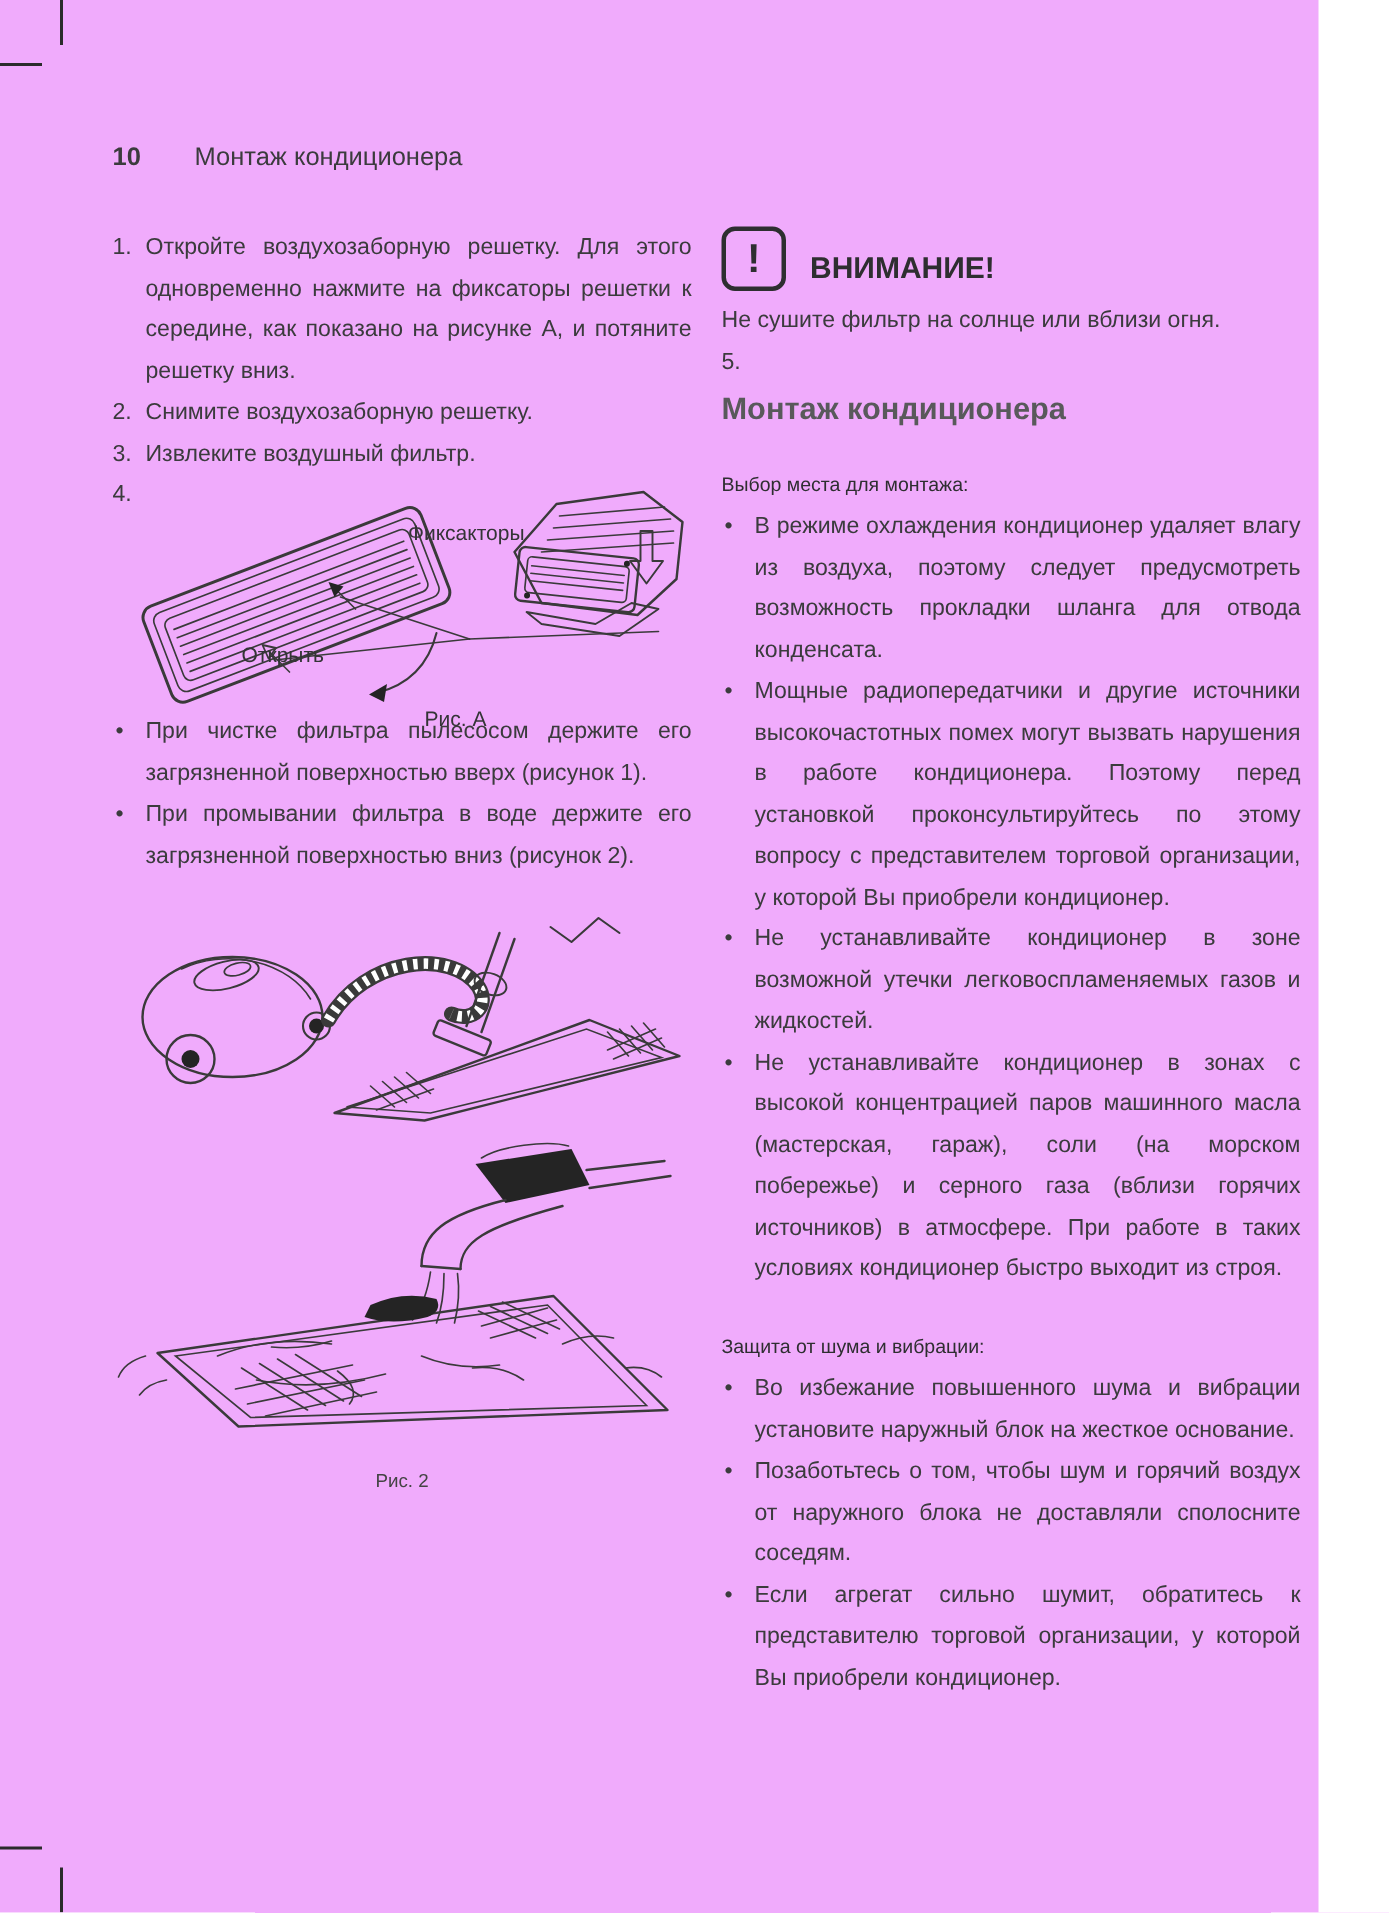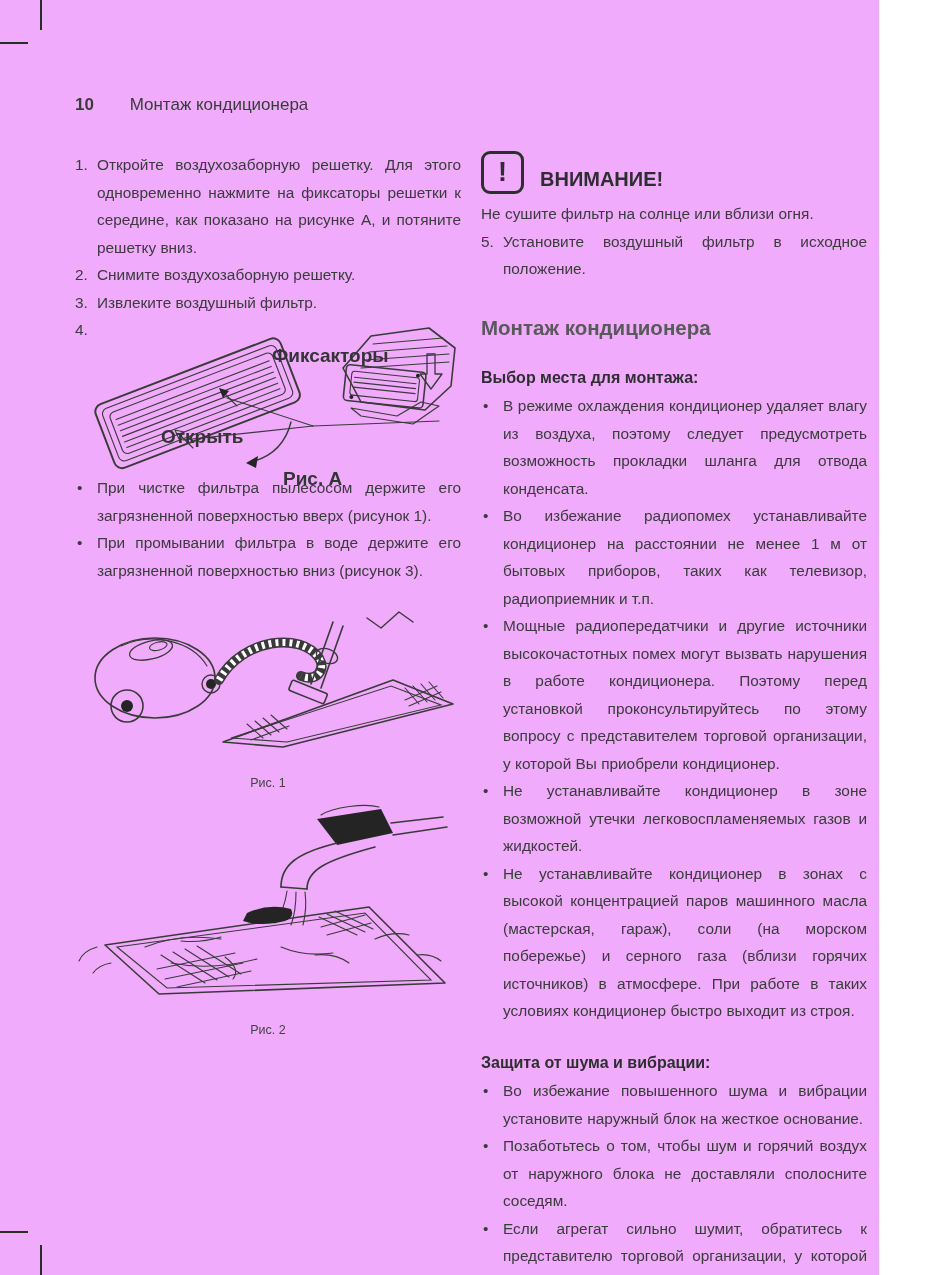--- a/index.html
+++ b/index.html
@@ -15,35 +15,35 @@
   .left-col{left:75px;top:151px;}
   .right-col{left:481px;top:151px;}
   ul.blist,ol.nlist{list-style:none;margin:0;padding:0;}
   ul.blist li{position:relative;padding-left:22px;}
   ul.blist li::before{content:"\2022";position:absolute;left:2px;top:0;}
   ol.nlist li{position:relative;padding-left:22px;}
   ol.nlist .num{position:absolute;left:0;top:0;}
   
   .figure{position:relative;}
   .fig-caption{font-size:12.5px;color:#444;text-align:center;line-height:16px;margin-top:27px;}
-  .fig-label{position:absolute;font-size:19px;color:#343436;white-space:nowrap;font-weight:bold;}
+  .fig-label{position:absolute;font-size:14px;color:#343436;white-space:nowrap;}
   svg{display:block;}
   .sk{fill:none;stroke:#3a3a3a;stroke-width:1.6;stroke-linecap:round;stroke-linejoin:round;}
   .skt{fill:none;stroke:#3a3a3a;stroke-width:1.1;stroke-linecap:round;}
   .dark{fill:#242424;stroke:none;}
   
   .warn-head{display:flex;align-items:flex-end;margin-bottom:6px;}
   .warn-icon{width:37px;height:37px;border:3px solid #2e2e30;border-radius:9px;
              display:flex;align-items:center;justify-content:center;
              font-weight:bold;font-size:27px;line-height:1;color:#2e2e30;}
   .warn-title{font-weight:bold;font-size:20px;margin-left:16px;padding-bottom:1px;color:#2e2e30;}
   .warn-text{margin:2px 0 0 0;}
   .step5{margin-top:15px;}
   h2.section{font-size:20.5px;font-weight:bold;color:#59595b;margin:33px 0 24px;text-align:left;line-height:24px;}
-  h3.sub{font-size:16px;font-weight:bold;color:#2e2e30;margin:24px 0 1px;text-align:left;}
+  h3.sub{font-size:13px;font-weight:normal;color:#2e2e30;margin:24px 0 1px;text-align:left;}
   h3.sub.first{margin-top:0;}
   .post-bullets{margin-top:10px;}
   .fig-a{margin-top:6px;height:152px;}
   .fig-1{margin-top:12px;}
   .fig-2{margin-top:6px;}
 </style>
 </head>
 <body>
 
 <div class="page">
@@ -131,21 +131,21 @@
         </g>
       </svg>
       <span class="fig-label" style="left:197px;top:20px;">Фиксакторы</span>
       <span class="fig-label" style="left:86px;top:101px;">Открыть</span>
       <span class="fig-caption fig-label" style="left:208px;top:122px;">Рис. А</span>
     </div>
 
     <ul class="blist post-bullets">
 
     <li>При чистке фильтра пылесосом держите его загрязненной поверхностью вверх (рисунок 1).</li>
-        <li>При промывании фильтра в воде держите его загрязненной поверхностью вниз (рисунок 3).</li>
+        <li>При промывании фильтра в воде держите его загрязненной поверхностью вниз (рисунок 2).</li>
       </ul>
 
     <div class="figure fig-1">
       <svg width="386" height="152" viewBox="0 0 386 152">
 
         <ellipse class="sk" cx="80" cy="82" rx="60" ry="40"></ellipse>
         <path class="skt" d="M46,50 A60,46 0 0 1 132,70"></path>
         <g transform="rotate(-14 76 54)">
           <ellipse class="sk" cx="76" cy="54" rx="22" ry="9" style="stroke-width:1.3"></ellipse>
           <ellipse class="skt" cx="84" cy="52" rx="9" ry="4"></ellipse>
@@ -180,21 +180,20 @@
         </g>
         <g class="skt">
           <line x1="172" y1="128" x2="188" y2="142"></line>
             <line x1="180" y1="125" x2="196" y2="139"></line>
           <line x1="188" y1="122" x2="204" y2="136"></line>
             <line x1="196" y1="119" x2="212" y2="133"></line>
           <line x1="170" y1="138" x2="208" y2="124"></line>
             <line x1="176" y1="144" x2="214" y2="130"></line>
         </g>
       </svg>
-      <div class="fig-caption">Рис. 1</div>
     </div>
 
     <div class="figure fig-2">
       <svg width="386" height="198" viewBox="0 0 386 198">
 
         <path class="dark" d="M242,22 L306,12 L318,36 L262,48 Z"></path>
         <path class="sk" d="M262,46 C222,56 206,68 206,90"></path>
         <path class="sk" d="M300,50 C248,64 232,74 232,92"></path>
         <path class="sk" d="M206,90 L232,92"></path>
         <path class="sk" d="M316,26 L368,20"></path>
@@ -248,31 +247,30 @@
   <div class="col right-col">
 
     <div class="warn-head">
       <div class="warn-icon">!</div>
       <div class="warn-title">ВНИМАНИЕ!</div>
     </div>
     <p class="warn-text">Не сушите фильтр на солнце или вблизи огня.</p>
 
     <ol class="nlist step5">
       <li>
-        <span class="num">5.</span><span>Установите воздушный фильтр в исходное положение.</span>
+        <span class="num">5.</span>
       </li>
     </ol>
 
     <h2 class="section">Монтаж кондиционера</h2>
 
     <h3 class="sub first">Выбор места для монтажа:</h3>
     <ul class="blist">
 
     <li>В режиме охлаждения кондиционер удаляет влагу из воздуха, поэтому следует предусмотреть возможность прокладки шланга для отвода конденсата.</li>
-        <li>Во избежание радиопомех устанавливайте кондиционер на расстоянии не менее 1 м от бытовых приборов, таких как телевизор, радиоприемник и т.п.</li>
         <li>Мощные радиопередатчики и другие источники высокочастотных помех могут вызвать нарушения в работе кондиционера. Поэтому перед установкой проконсультируйтесь по этому вопросу с представителем торговой организации, у которой Вы приобрели кондиционер.</li>
         <li>Не устанавливайте кондиционер в зоне возможной утечки легковоспламеняемых газов и жидкостей.</li>
         <li>Не устанавливайте кондиционер в зонах с высокой концентрацией паров машинного масла (мастерская, гараж), соли (на морском побережье) и серного газа (вблизи горячих источников) в атмосфере. При работе в таких условиях кондиционер быстро выходит из строя.</li>
       </ul>
 
     <h3 class="sub">Защита от шума и вибрации:</h3>
     <ul class="blist">
 
     <li>Во избежание повышенного шума и вибрации установите наружный блок на жесткое основание.</li>
         <li>Позаботьтесь о том, чтобы шум и горячий воздух от наружного блока не доставляли сполосните соседям.</li>

